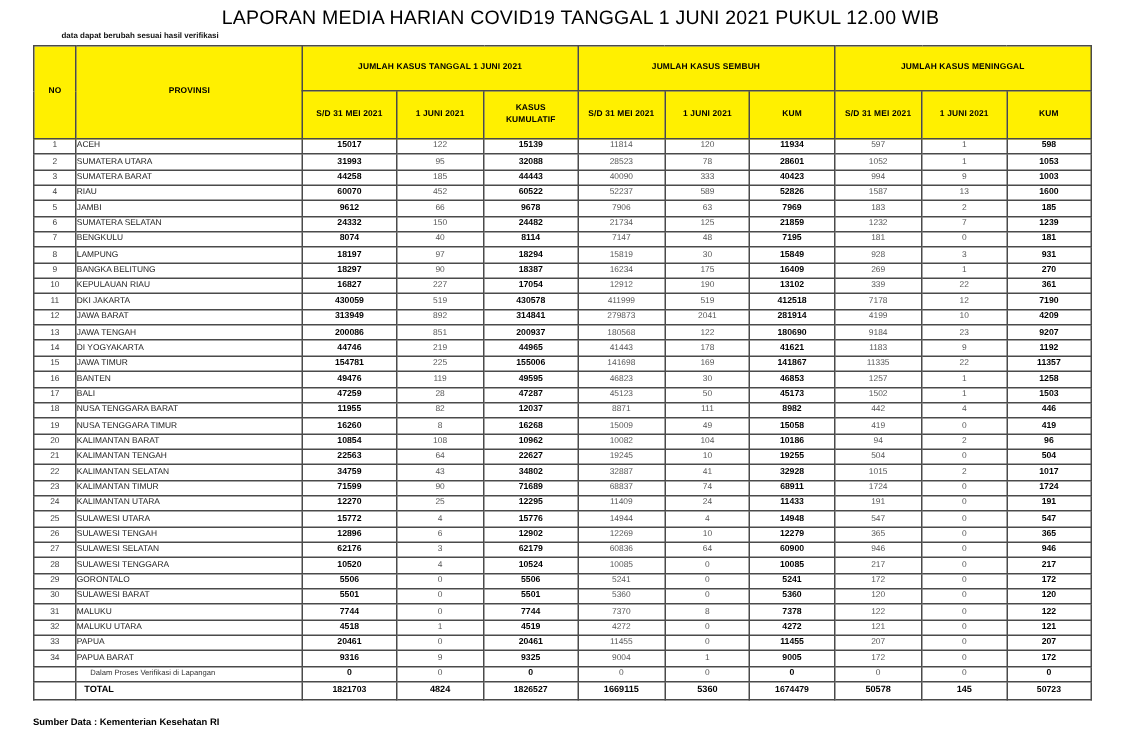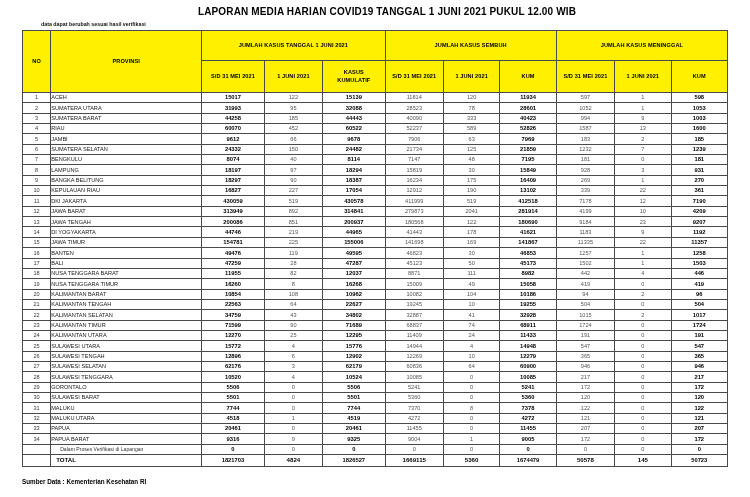--- a/index.html
+++ b/index.html
@@ -12,22 +12,22 @@
   }
   #page {
     position: relative;
     width: 750px;
     height: 497px;
     background: #ffffff;
     padding: 0;
   }
   .title {
     text-align: center;
-    font-size: 10px;
-    font-weight: bold;
+    font-size: 13px;
+    font-weight: normal;
     color: #000;
     letter-spacing: 0.15px;
     padding-top: 6px;
     line-height: 11px;
     margin-left: 24px;
   }
   .subnote {
     font-size: 5.3px;
     font-weight: bold;
     color: #111;

